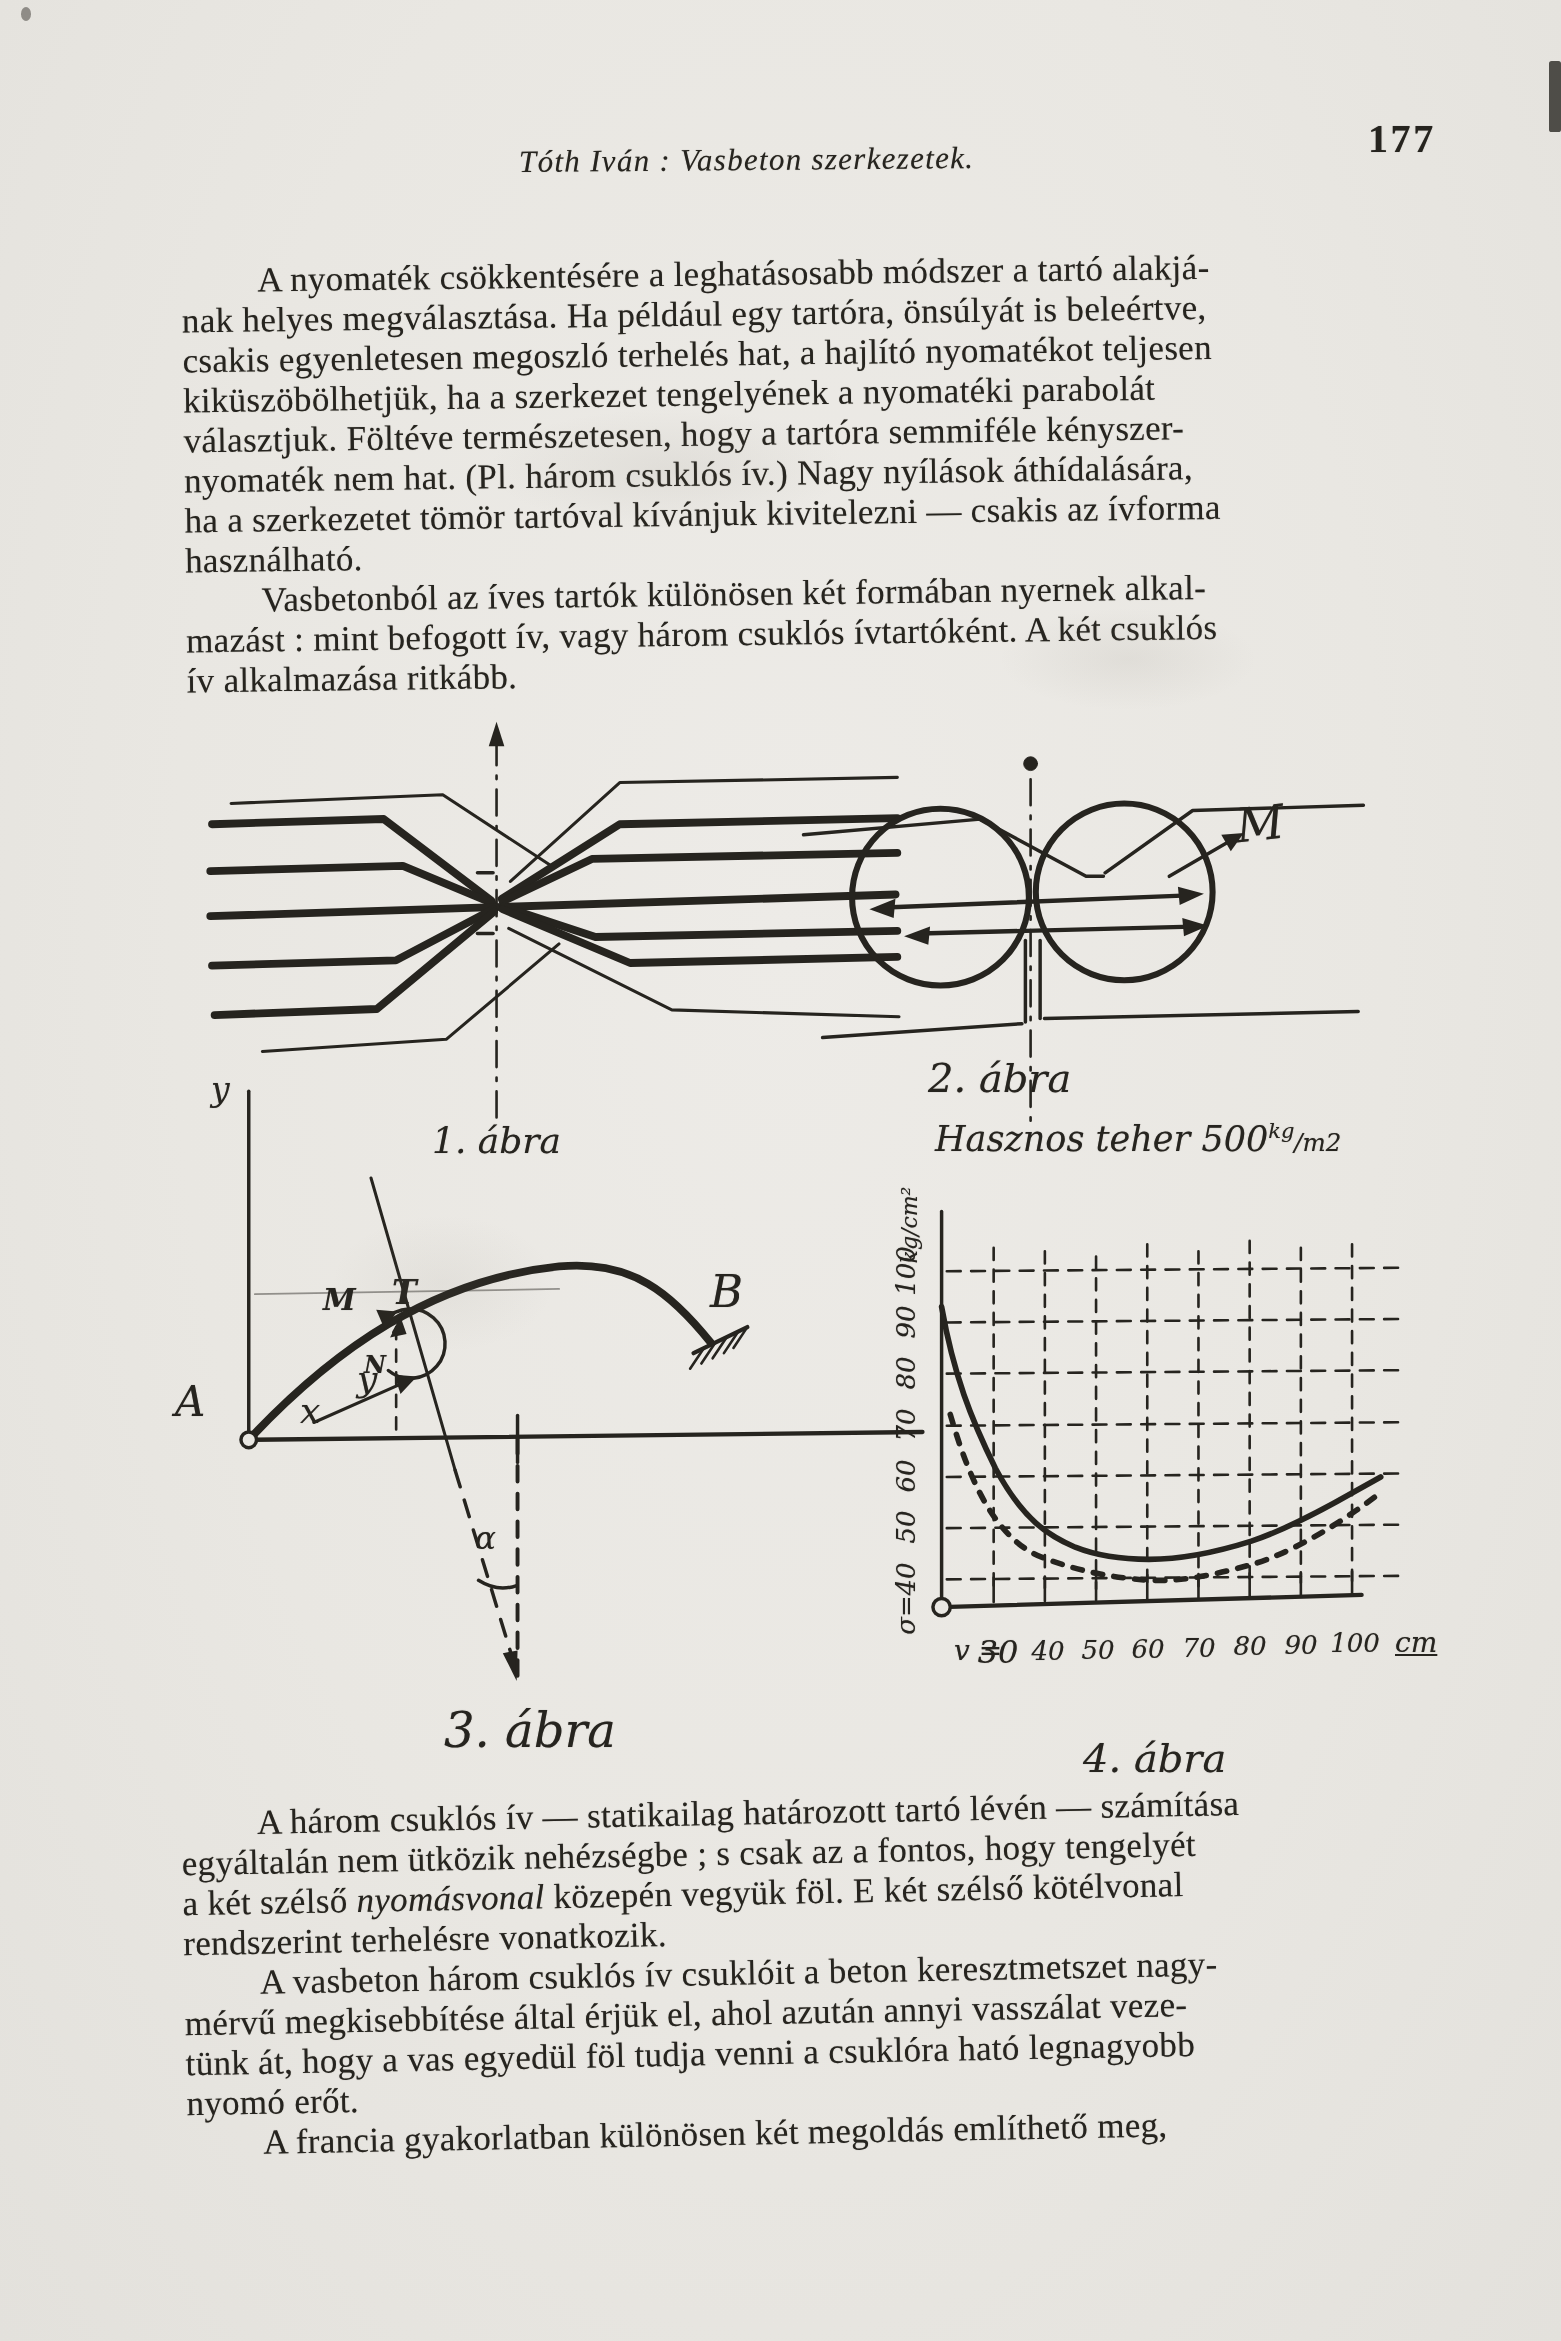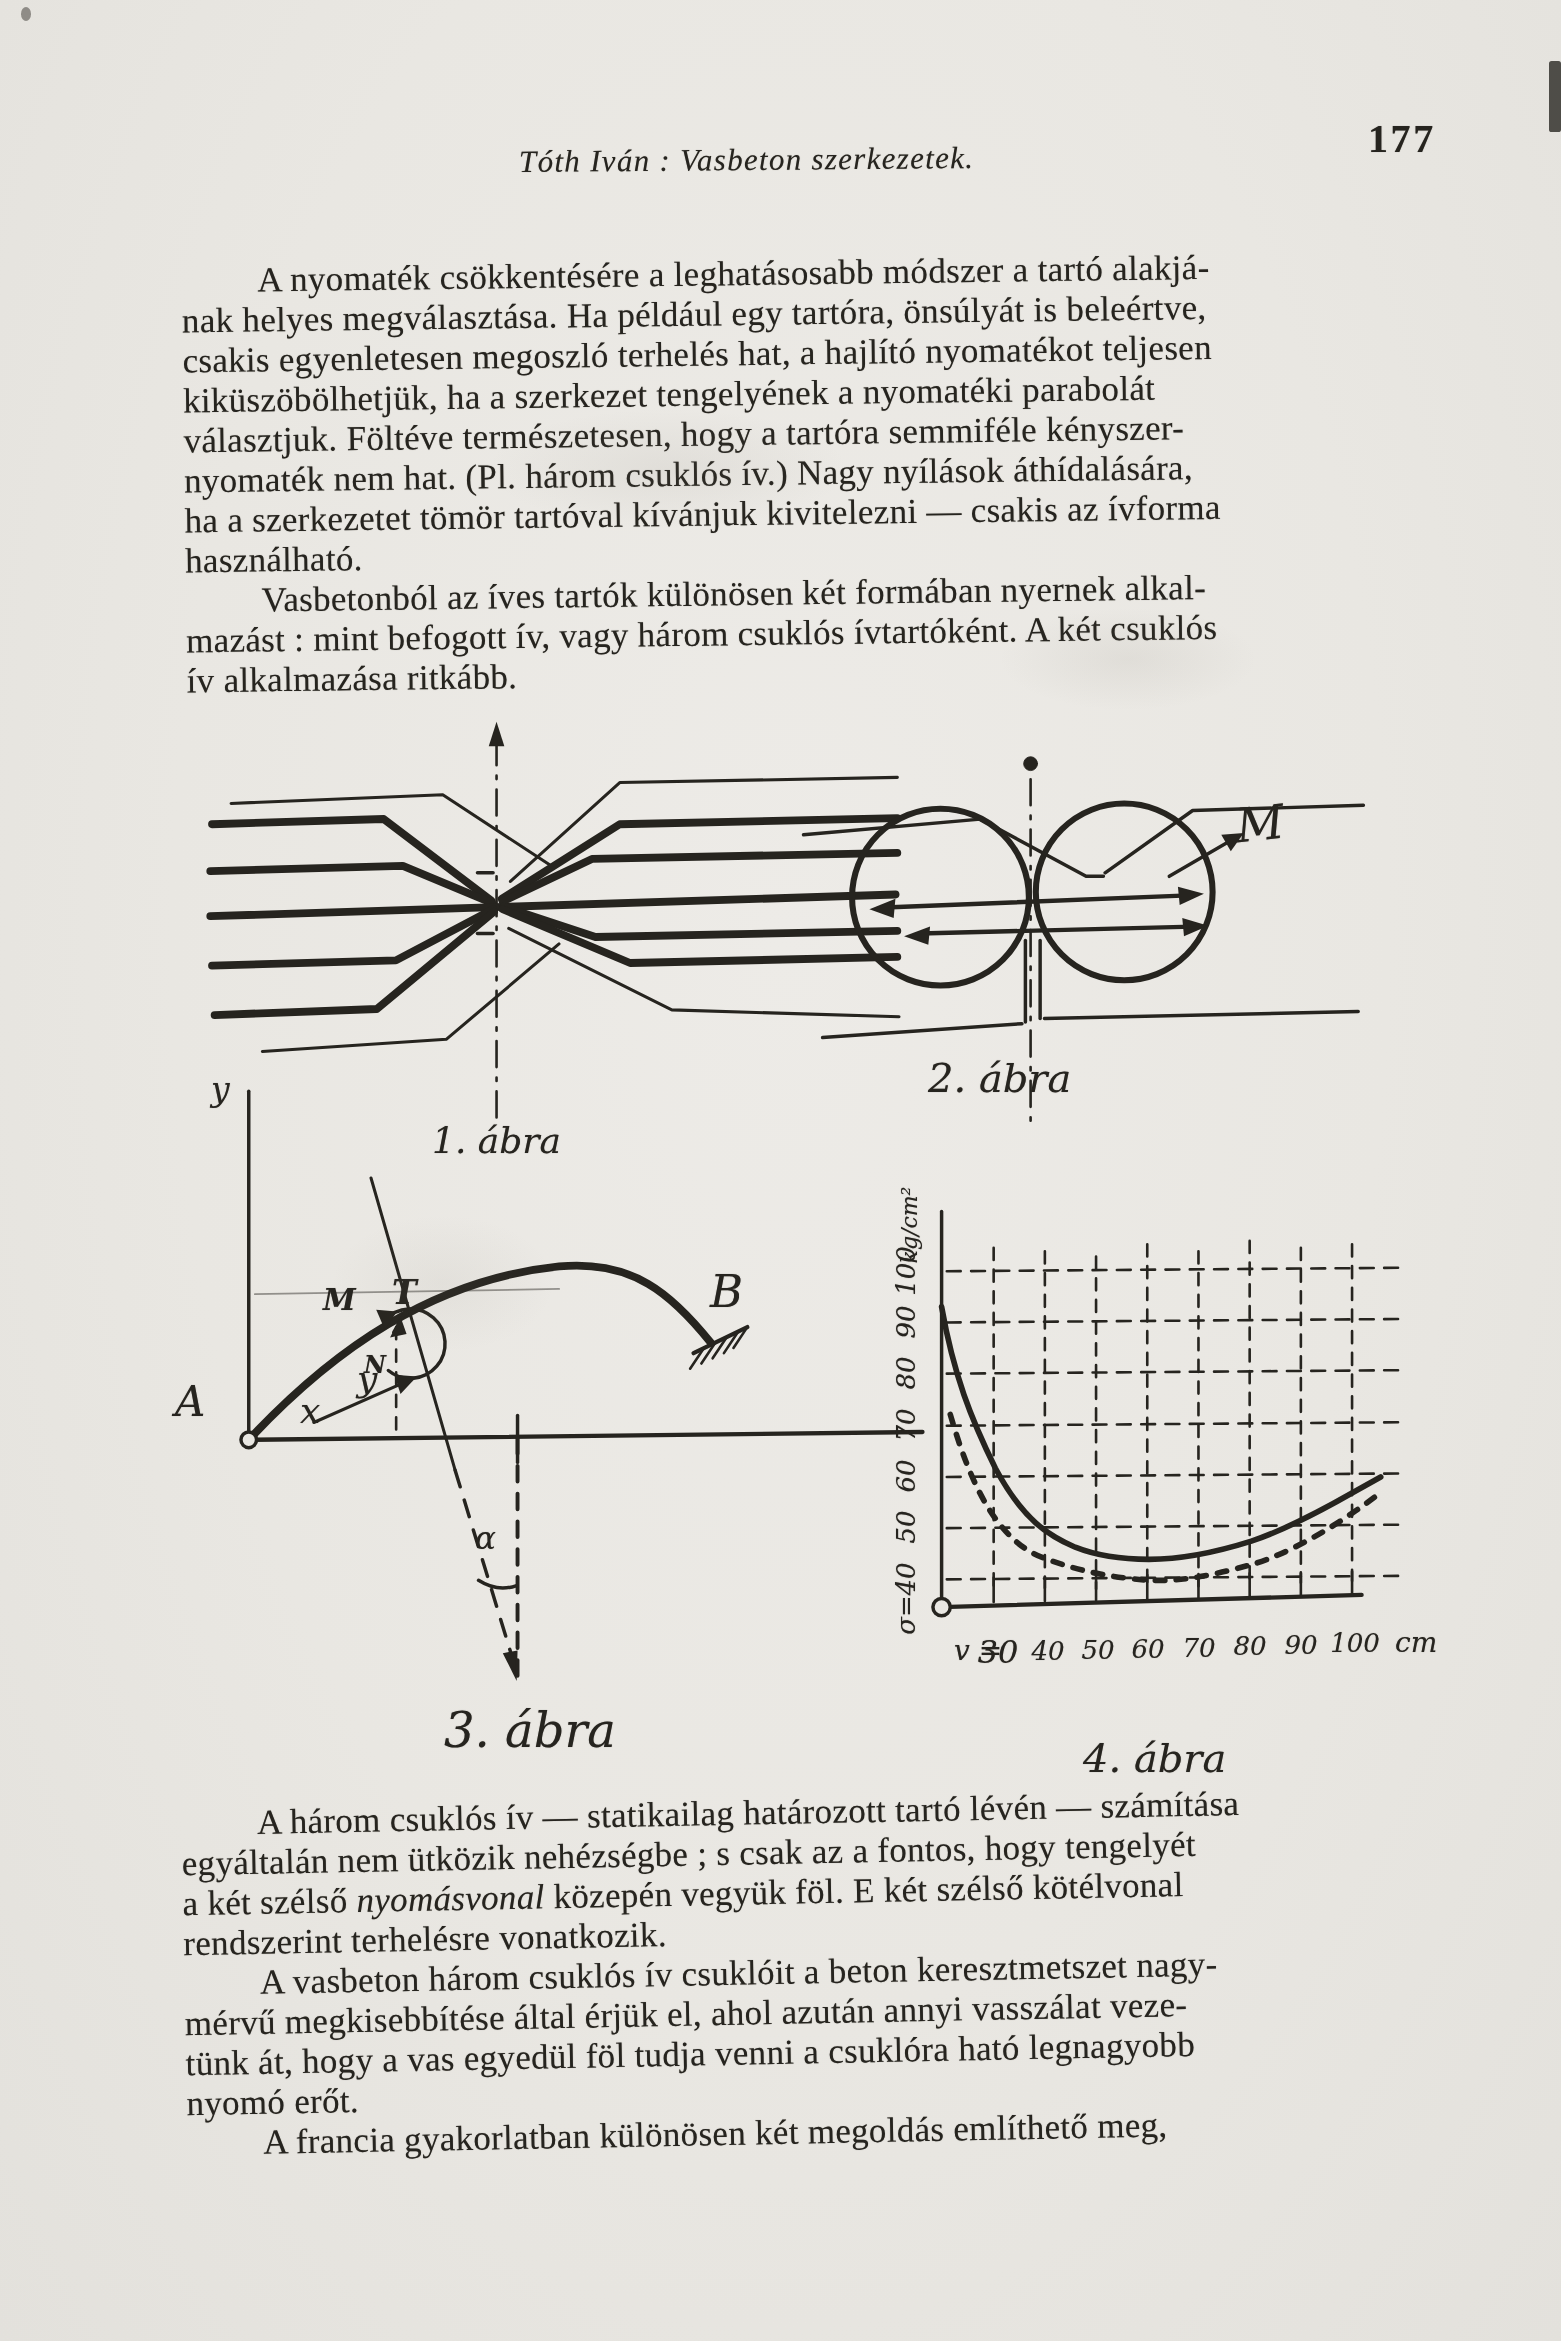--- a/index.html
+++ b/index.html
@@ -98,20 +98,23 @@
       <polygon points="514,120 488,122 499,141" fill="#26241f" stroke="none"></polygon>
 
       <path d="M262,244 V338" stroke-width="4"></path>
       <path d="M279,244 V334" stroke-width="4"></path>
       <path d="M28,356 L258,340" stroke-width="4"></path>
       <path d="M284,334 L646,326" stroke-width="4"></path>
     </g>
   </svg>
   <div class="abs hand" style="left:1236px;top:796px;font-size:47px;transform:rotate(-6deg);">M</div>
   <div class="abs hand" style="left:928px;top:1055px;font-size:40px;">2. ábra</div>
+  <div class="abs hand" style="left:935px;top:1119px;font-size:35px;">
+    <span>Hasznos teher 500</span><sup class="unit">kg</sup><span style="font-size:70%;">/m2</span>
+  </div>
 
   <svg style="left:173px;top:1067px;" width="781" height="711" viewBox="0 0 900 820">
     <g fill="none" stroke-linecap="round" stroke-linejoin="round">
       <path d="M87,28 V432" stroke-width="4"></path>
       <path d="M87,430 L864,421" stroke-width="5"></path>
       <path d="M94,262 L445,256" stroke-width="2" opacity="0.45"></path>
       <path d="M87,430 C185,325 300,245 445,230 C530,222 575,262 620,318" stroke-width="9"></path>
       <circle cx="87" cy="430" r="9" fill="#e9e7e2" stroke-width="4"></circle>
 
       <path d="M600,330 L662,300" stroke-width="5"></path>
@@ -195,21 +198,21 @@
 
   <div class="abs hand" style="left:954px;top:1634px;font-size:28px;">v =</div>
   <div class="abs hand rot" style="left:998px;top:1652px;font-size:32px;transform:translate(-50%,-50%);">30</div>
   <div class="abs hand rot" style="left:1048px;top:1651px;font-size:26px;transform:translate(-50%,-50%);">40</div>
   <div class="abs hand rot" style="left:1098px;top:1650px;font-size:26px;transform:translate(-50%,-50%);">50</div>
   <div class="abs hand rot" style="left:1148px;top:1649px;font-size:26px;transform:translate(-50%,-50%);">60</div>
   <div class="abs hand rot" style="left:1199px;top:1648px;font-size:26px;transform:translate(-50%,-50%);">70</div>
   <div class="abs hand rot" style="left:1250px;top:1646px;font-size:26px;transform:translate(-50%,-50%);">80</div>
   <div class="abs hand rot" style="left:1301px;top:1645px;font-size:26px;transform:translate(-50%,-50%);">90</div>
   <div class="abs hand rot" style="left:1355px;top:1643px;font-size:26px;transform:translate(-50%,-50%);">100</div>
-  <div class="abs hand" style="left:1395px;top:1626px;font-size:28px;">cm</div>
+  <div class="abs hand" style="left:1395px;top:1626px;font-size:28px;text-decoration:underline;">cm</div>
   <div class="abs hand" style="left:1083px;top:1735px;font-size:40px;text-align:center;">4. ábra</div>
 
   <div class="para ink" style="left:184px;top:1792px;transform:rotate(-1.1deg);">
     <div class="line indent">A három csuklós ív — statikailag határozott tartó lévén — számítása</div>
     <div class="line">egyáltalán nem ütközik nehézségbe ; s csak az a fontos, hogy tengelyét</div>
     <div class="line">
       <span>a két szélső </span><span class="it">nyomásvonal</span><span> közepén vegyük föl. E két szélső kötélvonal</span>
     </div>
     <div class="line">rendszerint terhelésre vonatkozik.</div>
     <div class="line indent">A vasbeton három csuklós ív csuklóit a beton keresztmetszet nagy-</div>

